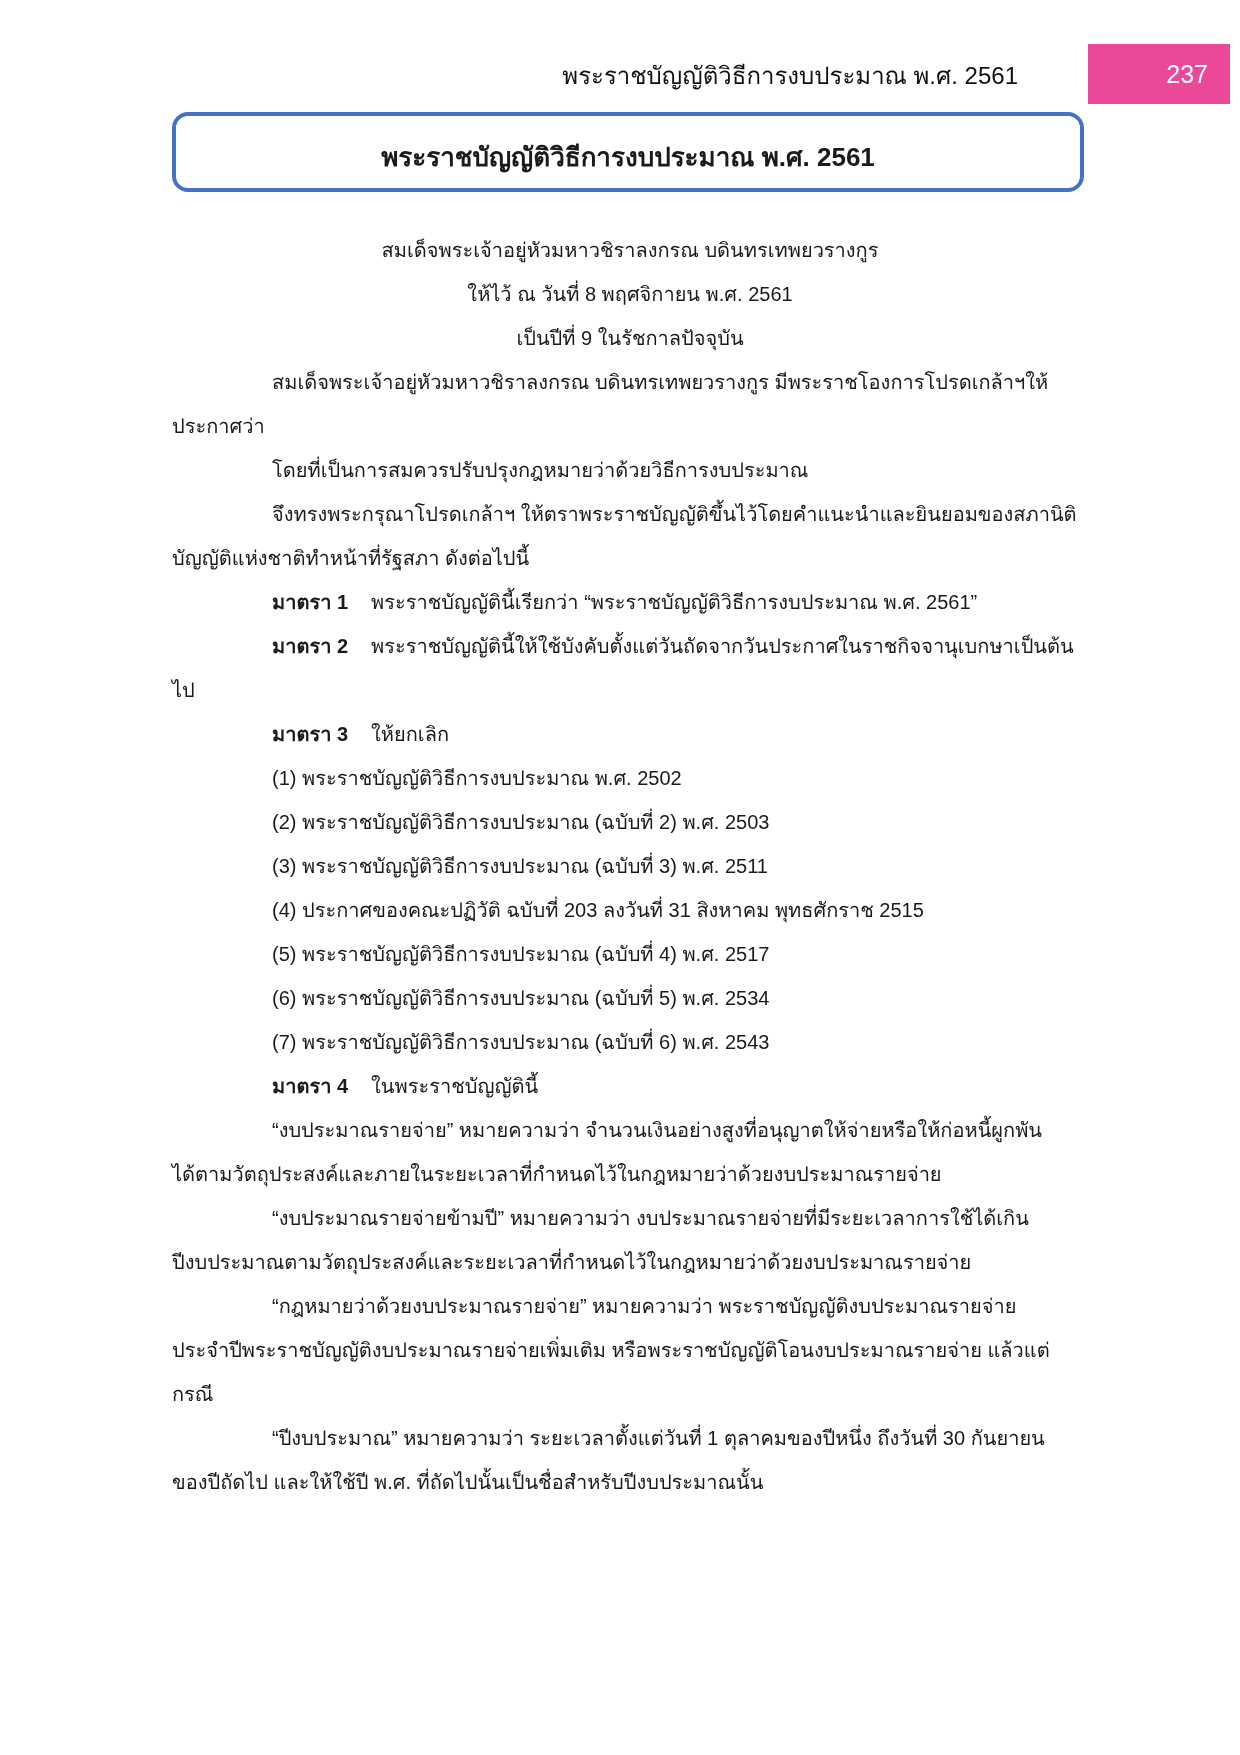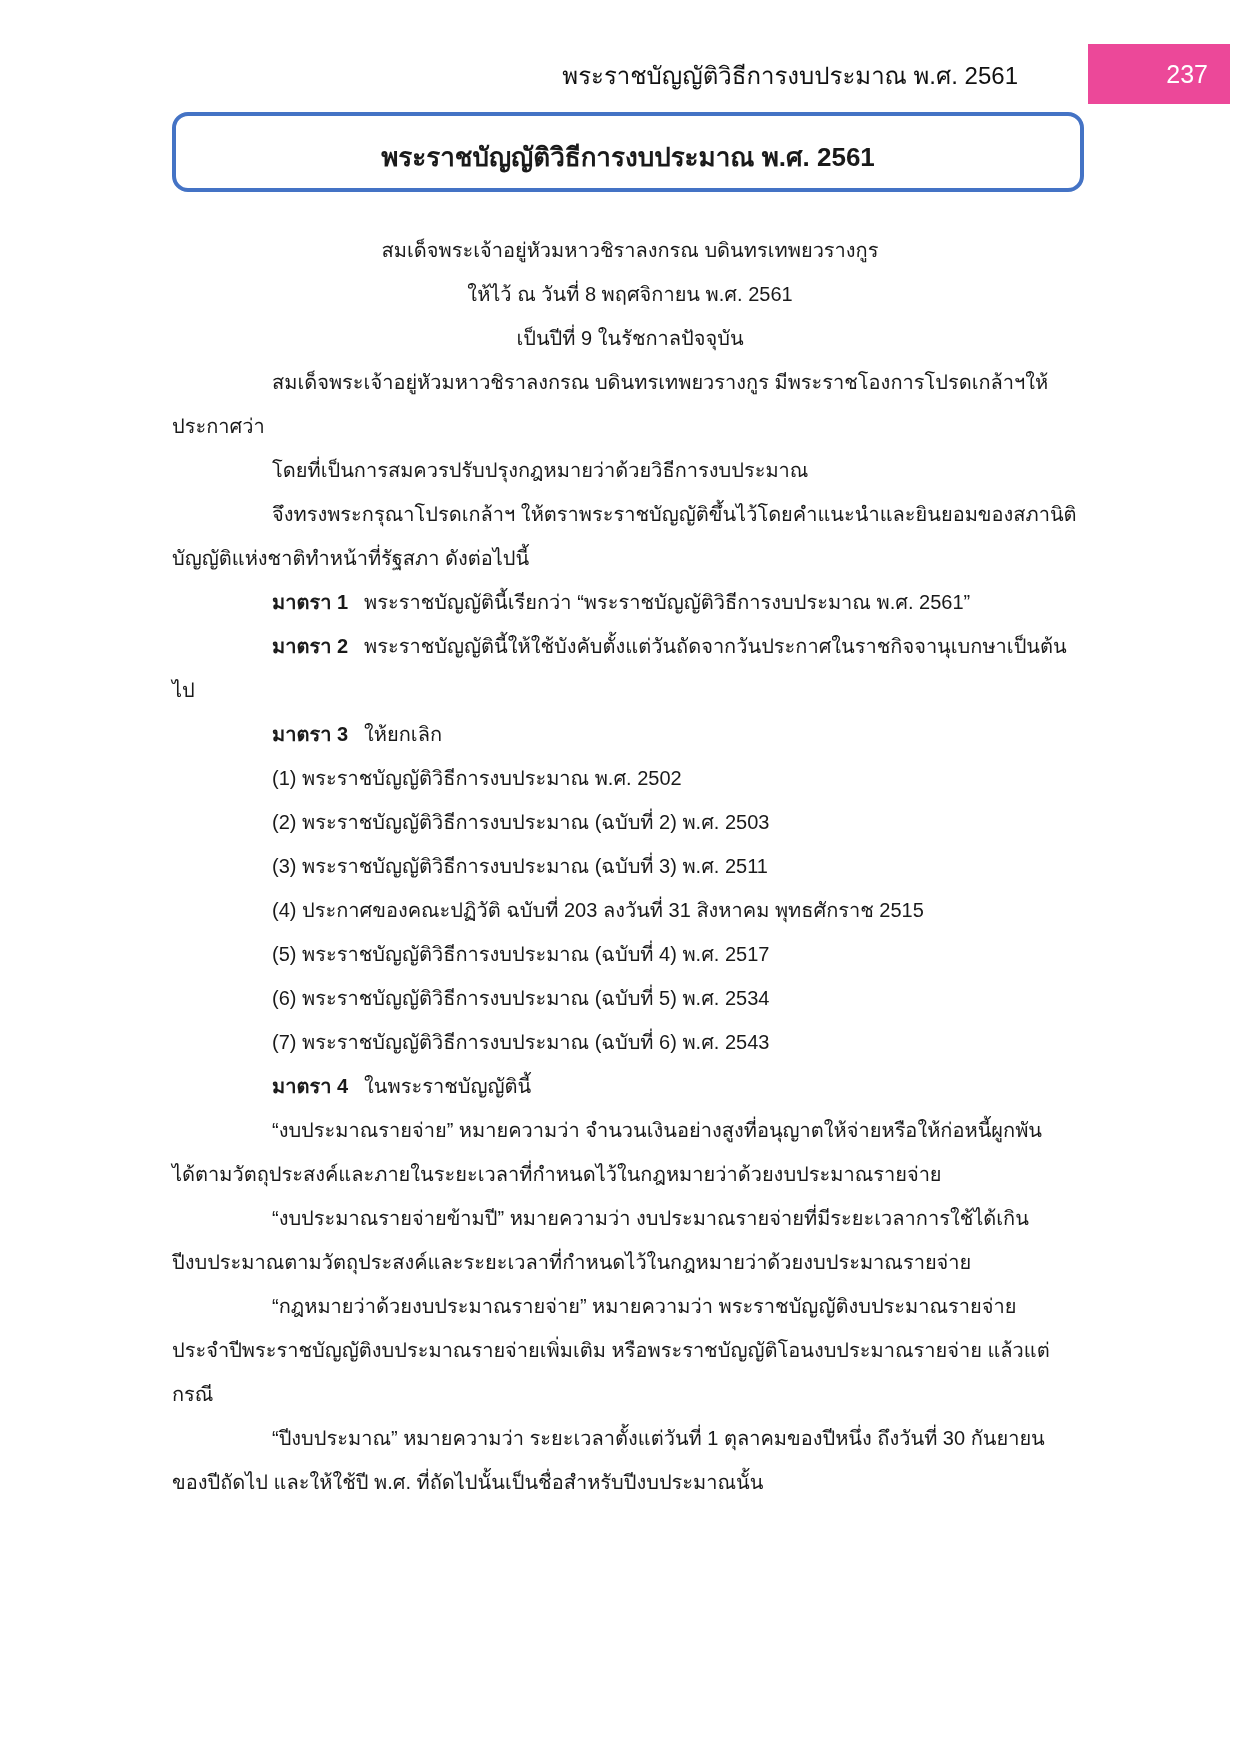--- a/index.html
+++ b/index.html
@@ -17,21 +17,21 @@
         border:4px solid #4473C5;border-radius:16px;box-sizing:border-box;
         display:flex;align-items:center;justify-content:center;background:#fff;}
   .title-box .t{font-size:26px;font-weight:bold;padding-top:8px;}
 
   
   .content{position:absolute;top:228px;left:172px;width:916px;}
   .line{height:44px;line-height:44px;font-size:20px;white-space:nowrap;}
   .line.center{text-align:center;}
   .line.para{padding-left:100px;}
   .line.cont{padding-left:0;}
-  .line b{font-weight:bold;margin-right:16px;}
+  .line b{font-weight:bold;margin-right:23px;}
 
   
   .footer-bar{position:absolute;top:1621px;left:140px;width:976px;height:12px;
         background:#4472C4;border:2px solid #2F5496;box-sizing:border-box;}
   .logo{position:absolute;top:1644px;left:568px;display:flex;align-items:center;}
   .logo-icon{width:56px;height:56px;}
   .logo-divider{width:2px;height:46px;background:#C9CACB;margin:0 10px 0 8px;}
   .logo-text{display:flex;flex-direction:column;justify-content:center;}
   .logo-text .main{font-size:31px;font-weight:bold;color:#ec4899;letter-spacing:2px;line-height:30px;}
   .logo-text .sub{font-size:13px;color:#B9BBBD;letter-spacing:9px;margin-top:2px;}

